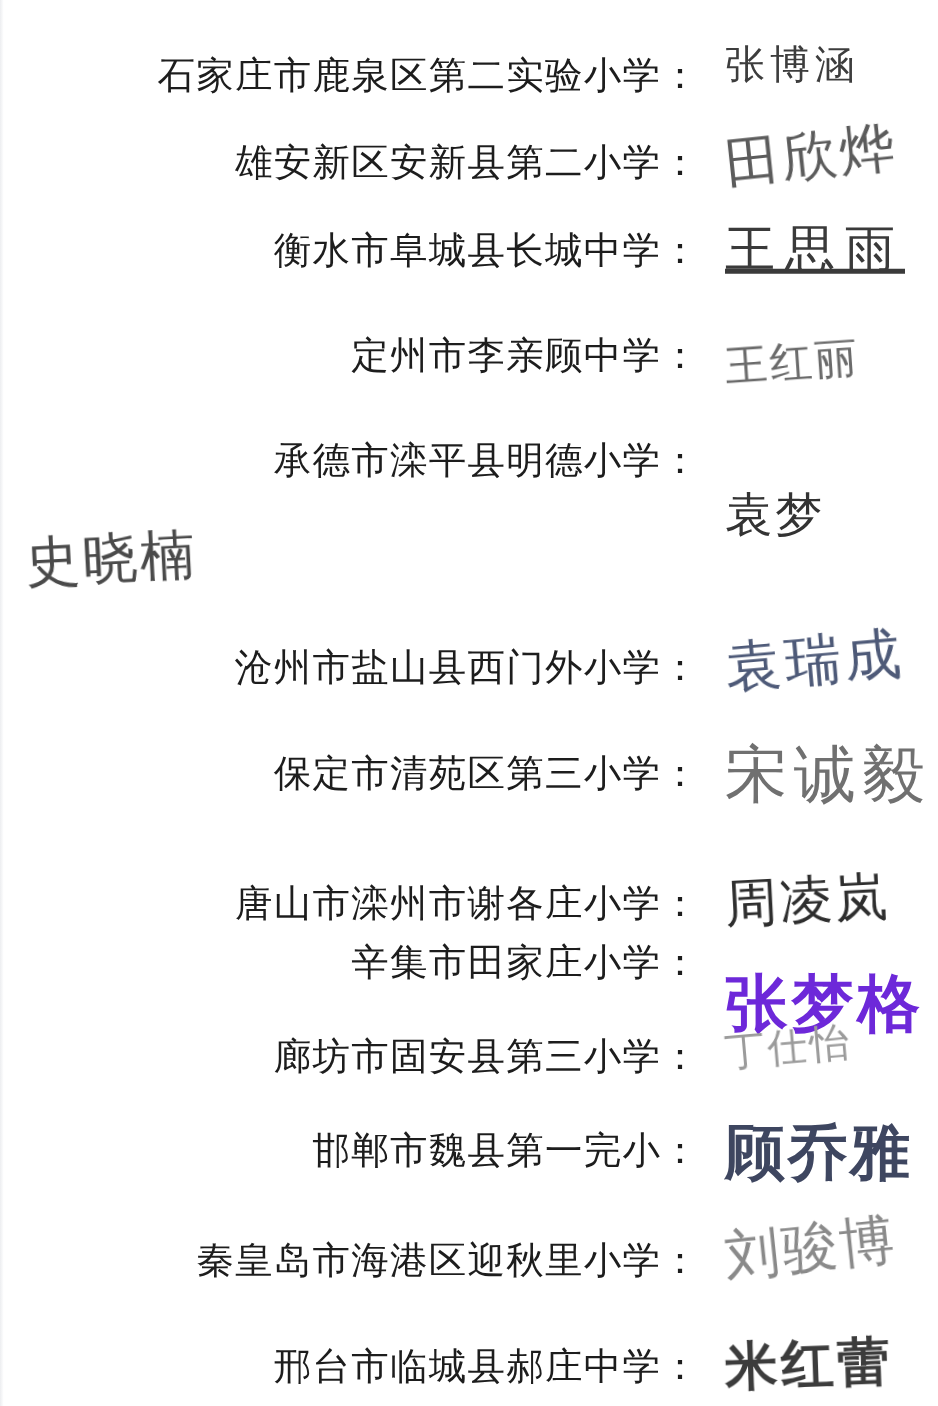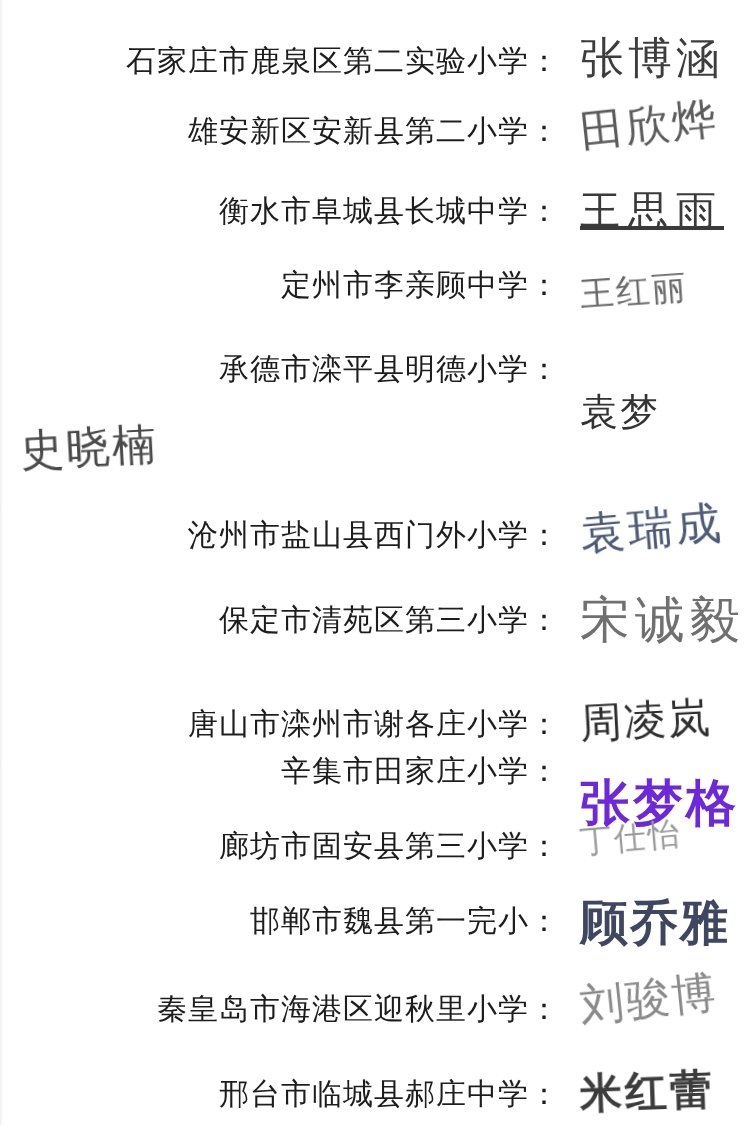--- a/index.html
+++ b/index.html
@@ -47,27 +47,27 @@
   }
 </style>
 </head>
 <body>
 
 <div class="page">
   <div class="scan-edge"></div>
 
   <div class="row" style="top:44px">
     <span class="school">石家庄市鹿泉区第二实验小学：</span>
-    <span class="sig" style="color: rgb(61, 61, 61); font-size: 44px; font-weight: 400; letter-spacing: 4px; transform: translateY(-10px) rotate(0deg);">张博涵</span>
+    <span class="sig" style="color: rgb(61, 61, 61); font-size: 32px; font-weight: 400; letter-spacing: 4px; transform: translateY(-10px) rotate(0deg);">张博涵</span>
   </div>
   <div class="row" style="top:114px">
     <span class="school">雄安新区安新县第二小学：</span>
     <span class="sig" style="color: rgb(92, 92, 92); font-size: 44px; font-weight: 400; letter-spacing: 2px; transform: translateY(-6px) rotate(-6deg);">田欣烨</span>
   </div>
-  <div class="row" style="top:194px">
+  <div class="row" style="top:184px">
     <span class="school">衡水市阜城县长城中学：</span>
     <span class="sig" style="color: rgb(58, 58, 58); font-size: 40px; font-weight: 400; letter-spacing: 8px; transform: translateY(-6px) rotate(0deg); text-decoration: underline;">王思雨</span>
   </div>
   <div class="row" style="top:268px">
     <span class="school">定州市李亲顾中学：</span>
     <span class="sig" style="color: rgb(107, 107, 107); font-size: 34px; font-weight: 400; letter-spacing: 2px; transform: translateY(8px) rotate(-4deg);">王红丽</span>
   </div>
   <div class="row" style="top:352px">
     <span class="school">承德市滦平县明德小学：</span>
     <span class="sig" style="color: rgb(51, 51, 51); font-size: 38px; font-weight: 400; letter-spacing: 2px; transform: translateY(-8px) rotate(0deg); margin-top: 48px;">袁梦</span>

